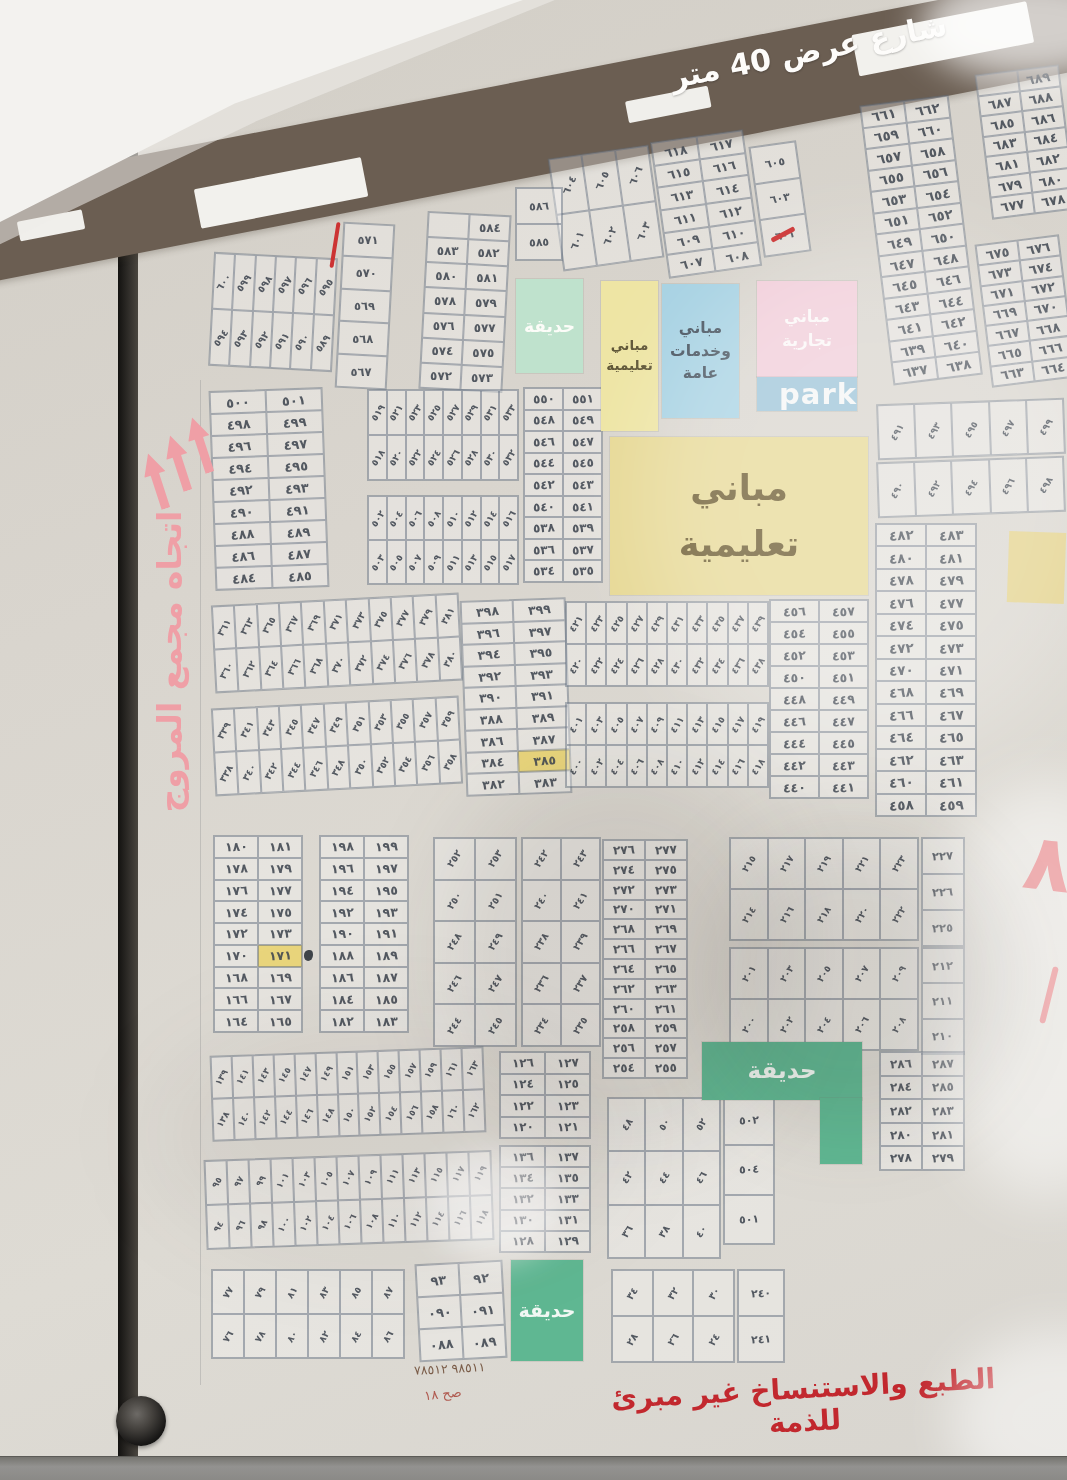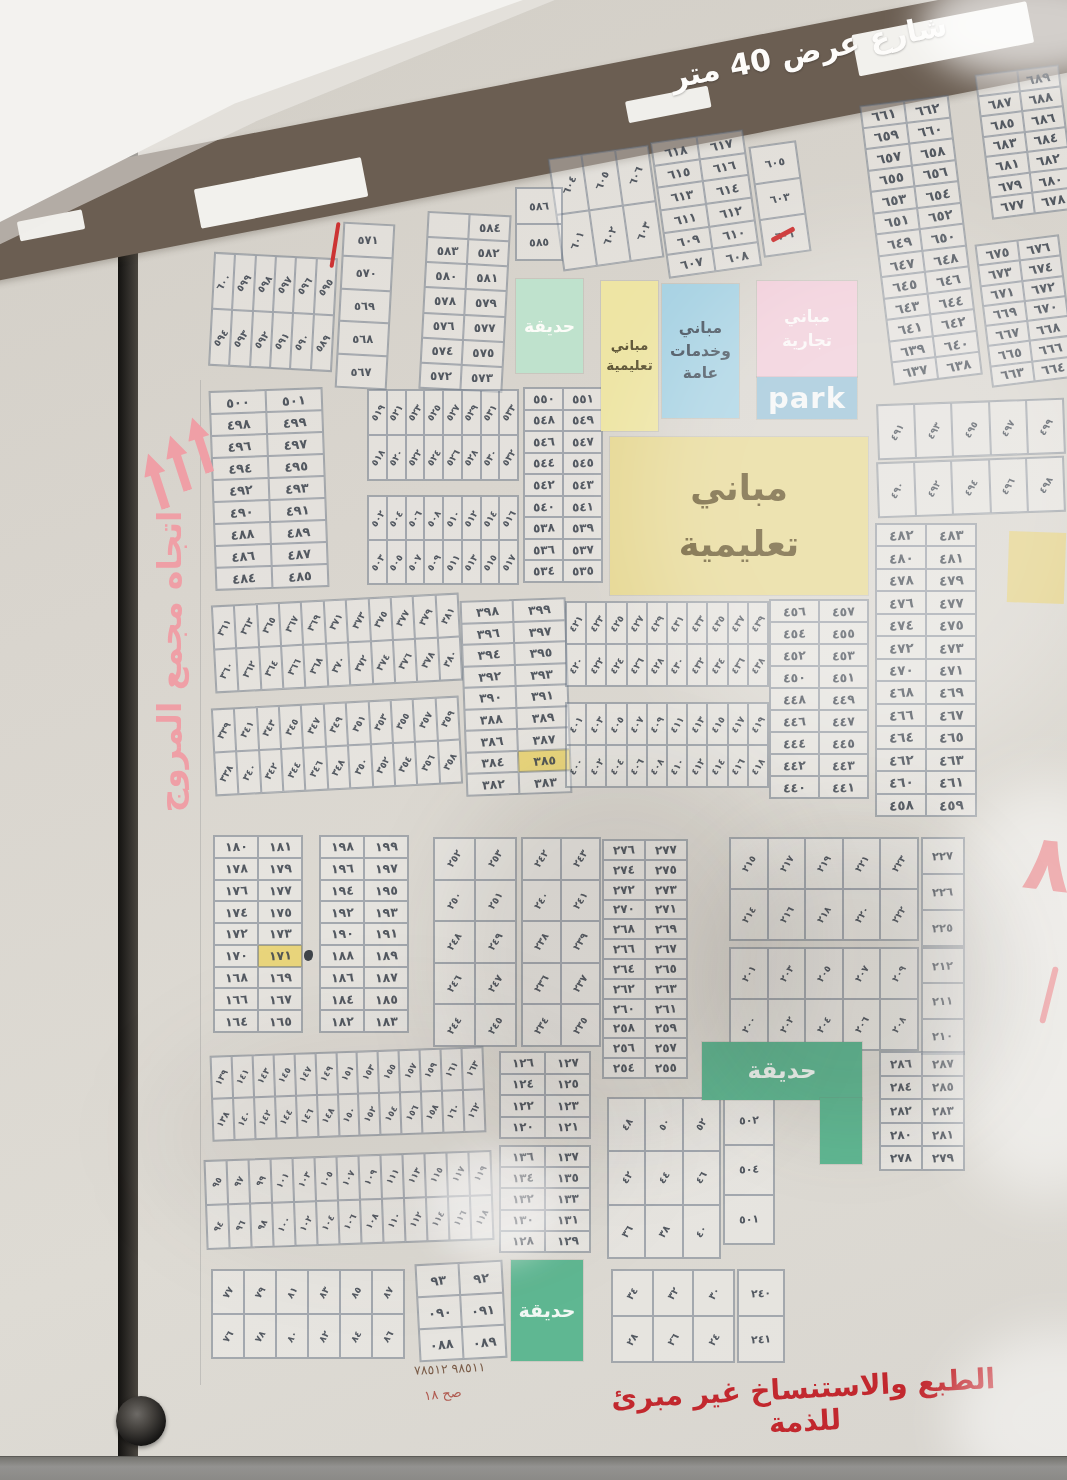--- a/index.html
+++ b/index.html
@@ -45,22 +45,22 @@
     justify-content:center;overflow:hidden;color:#3f4650;font-weight:600;letter-spacing:.5px;}
   .blk .cell span{display:block;transform:rotate(-3deg);opacity:.88;}
   .blk.strips .cell span{transform:rotate(-58deg);}
   .blk .cell.hl{background:#e9d57c;}
   
   .zone{box-shadow:0 0 0 1px rgba(120,120,110,.15);}
   .legend-green{left:516px;top:279px;width:67px;height:94px;background:#bfe2cd;color:#fcfcf8;font-size:17px;font-weight:bold;}
   .legend-yellow{left:601px;top:281px;width:57px;height:150px;background:#eee5a4;color:#5d5435;font-size:13.5px;font-weight:bold;}
   .legend-blue{left:662px;top:284px;width:77px;height:134px;background:#a7d2e3;color:#47535f;font-size:15.5px;font-weight:bold;}
   .legend-pink{left:757px;top:281px;width:100px;height:96px;background:#f1cdd9;color:#fbf7f7;font-size:16.5px;font-weight:bold;}
-  .park-strip{left:757px;top:377px;width:100px;height:42px;background:#9dc4d8;color:#f4f6f6;
-    font-size:29px;font-weight:bold;letter-spacing:1px;font-family:"DejaVu Sans",sans-serif;}
+  .park-strip{left:757px;top:377px;width:100px;height:34px;background:#9dc4d8;color:#f4f6f6;
+    font-size:29px;font-weight:bold;letter-spacing:1px;font-family:"DejaVu Sans",sans-serif;justify-content:flex-end;}
   .edu-zone{left:610px;top:437px;width:258px;height:158px;background:#e7d996;
     color:#6b5a2e;font-size:35px;font-weight:bold;line-height:1.6;}
   .park-right{left:702px;top:1042px;width:160px;height:58px;background:#5fb792;
     color:#f2f8f4;font-size:23px;font-weight:bold;}
   .park-right-arm{left:820px;top:1098px;width:42px;height:66px;background:#5fb792;}
   .park-bottom{left:511px;top:1260px;width:72px;height:101px;background:#5fb792;
     color:#f2f8f4;font-size:19px;font-weight:bold;}
   .marker-yellow{left:1008px;top:532px;width:57px;height:71px;background:#e5d283;opacity:.85;transform:rotate(2deg);}
   
   .dir-arrow{position:absolute;width:22px;height:58px;background:#ef9fa6;

